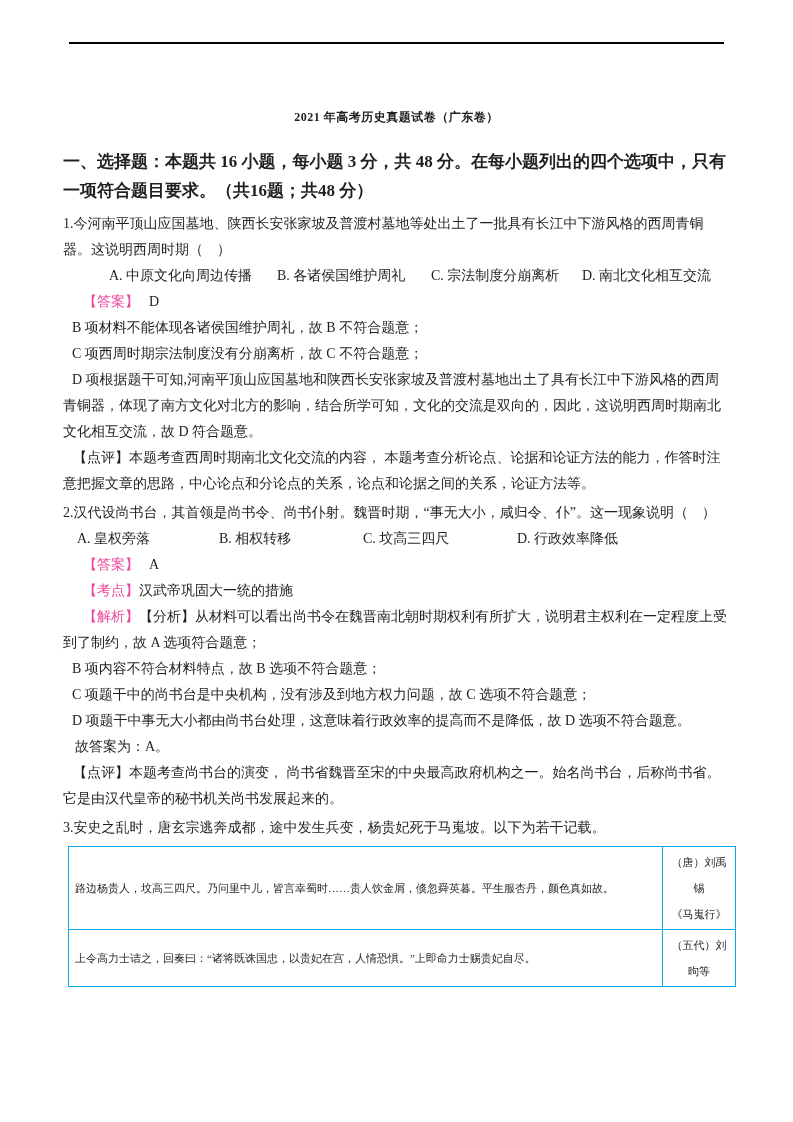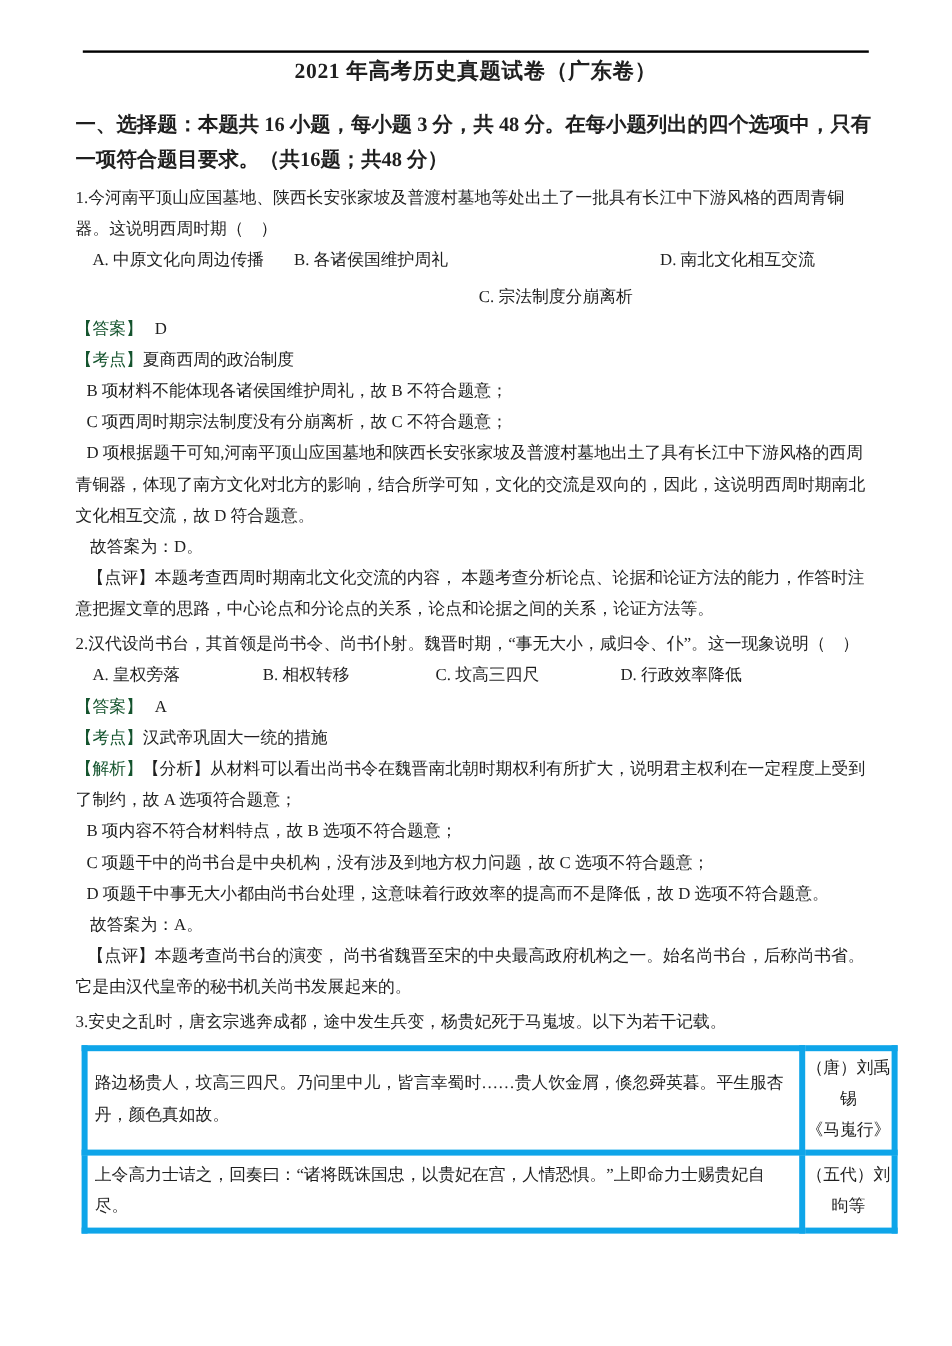--- a/index.html
+++ b/index.html
@@ -22,62 +22,63 @@
     box-sizing: border-box;
     padding: 0 63px;
     background: #ffffff;
   }
   .topline {
     border-top: 2px solid #000000;
     margin: 42px 6px 0 6px;
     height: 0;
   }
   .doc-title {
+    margin-top: 58px;
     text-align: center;
     font-weight: bold;
-    font-size: 18px;
+    font-size: 12px;
     line-height: 30px;
     letter-spacing: 0.5px;
   }
   .section-heading {
     margin-top: 15px;
     font-weight: bold;
     font-size: 17px;
     line-height: 29px;
   }
   p { margin: 0; }
   .stem { margin-top: 6px; }
   .stem-next { margin-top: 3px; }
   .opts {
     display: flex;
     padding-left: 14px;
     white-space: nowrap;
   }
-  .q1o .o1 { width: 168px; }
+  .q1o .o1 { width: 168px; margin-left: 32px; }
   .q1o .o2 { width: 154px; }
-  .q1o .o3 { width: 151px; margin-top: 31px; }
+  .q1o .o3 { width: 151px; }
   .q2o .o1 { width: 142px; }
   .q2o .o2 { width: 144px; }
   .q2o .o3 { width: 154px; }
-  .blue { color: #14532d; }
+  .blue { color: #ec4899; margin-left: 20px; }
   .ans-val { margin-left: 10px; }
   .ti-9  { text-indent: 9px; }
   .ti-12 { text-indent: 12px; }
   .ti-10 { text-indent: 10px; }
   table.records {
     border-collapse: collapse;
     margin-top: 5px;
     margin-left: 5px;
     width: 655px;
     table-layout: fixed;
   }
   table.records td {
-    border: 5px solid #0ea5e9;
+    border: 1px solid #0ea5e9;
     vertical-align: middle;
-    font-size: 14px;
+    font-size: 11px;
     line-height: 26px;
   }
   td.txt {
     width: 583px;
     padding: 4px 4px 4px 6px;
   }
   td.src {
     width: 70px;
     text-align: center;
     white-space: pre-line;
@@ -99,25 +100,23 @@
 
   <div>
     <p class="stem">1.今河南平顶山应国墓地、陕西长安张家坡及普渡村墓地等处出土了一批具有长江中下游风格的西周青铜器。这说明西周时期（　）</p>
     <div class="opts q1o">
       <span class="o1">A. 中原文化向周边传播</span>
       <span class="o2">B. 各诸侯国维护周礼</span>
       <span class="o3">C. 宗法制度分崩离析</span>
       <span class="o4">D. 南北文化相互交流</span>
     </div>
     <p><span class="blue">【答案】</span><span class="ans-val">D</span></p>
-    <p><span class="blue">【考点】</span><span>夏商西周的政治制度</span></p>
     <p class="ti-9">B 项材料不能体现各诸侯国维护周礼，故 B 不符合题意；</p>
     <p class="ti-9">C 项西周时期宗法制度没有分崩离析，故 C 不符合题意；</p>
     <p class="ti-9">D 项根据题干可知,河南平顶山应国墓地和陕西长安张家坡及普渡村墓地出土了具有长江中下游风格的西周青铜器，体现了南方文化对北方的影响，结合所学可知，文化的交流是双向的，因此，这说明西周时期南北文化相互交流，故 D 符合题意。</p>
-    <p class="ti-12">故答案为：D。</p>
     <p class="ti-10"><span>【点评】</span><span>本题考查西周时期南北文化交流的内容， 本题考查分析论点、论据和论证方法的能力，作答时注意把握文章的思路，中心论点和分论点的关系，论点和论据之间的关系，论证方法等。</span></p>
   </div>
 
   <div>
     <p class="stem-next">2.汉代设尚书台，其首领是尚书令、尚书仆射。魏晋时期，“事无大小，咸归令、仆”。这一现象说明（　）</p>
     <div class="opts q2o">
       <span class="o1">A. 皇权旁落</span>
       <span class="o2">B. 相权转移</span>
       <span class="o3">C. 坟高三四尺</span>
       <span class="o4">D. 行政效率降低</span>

